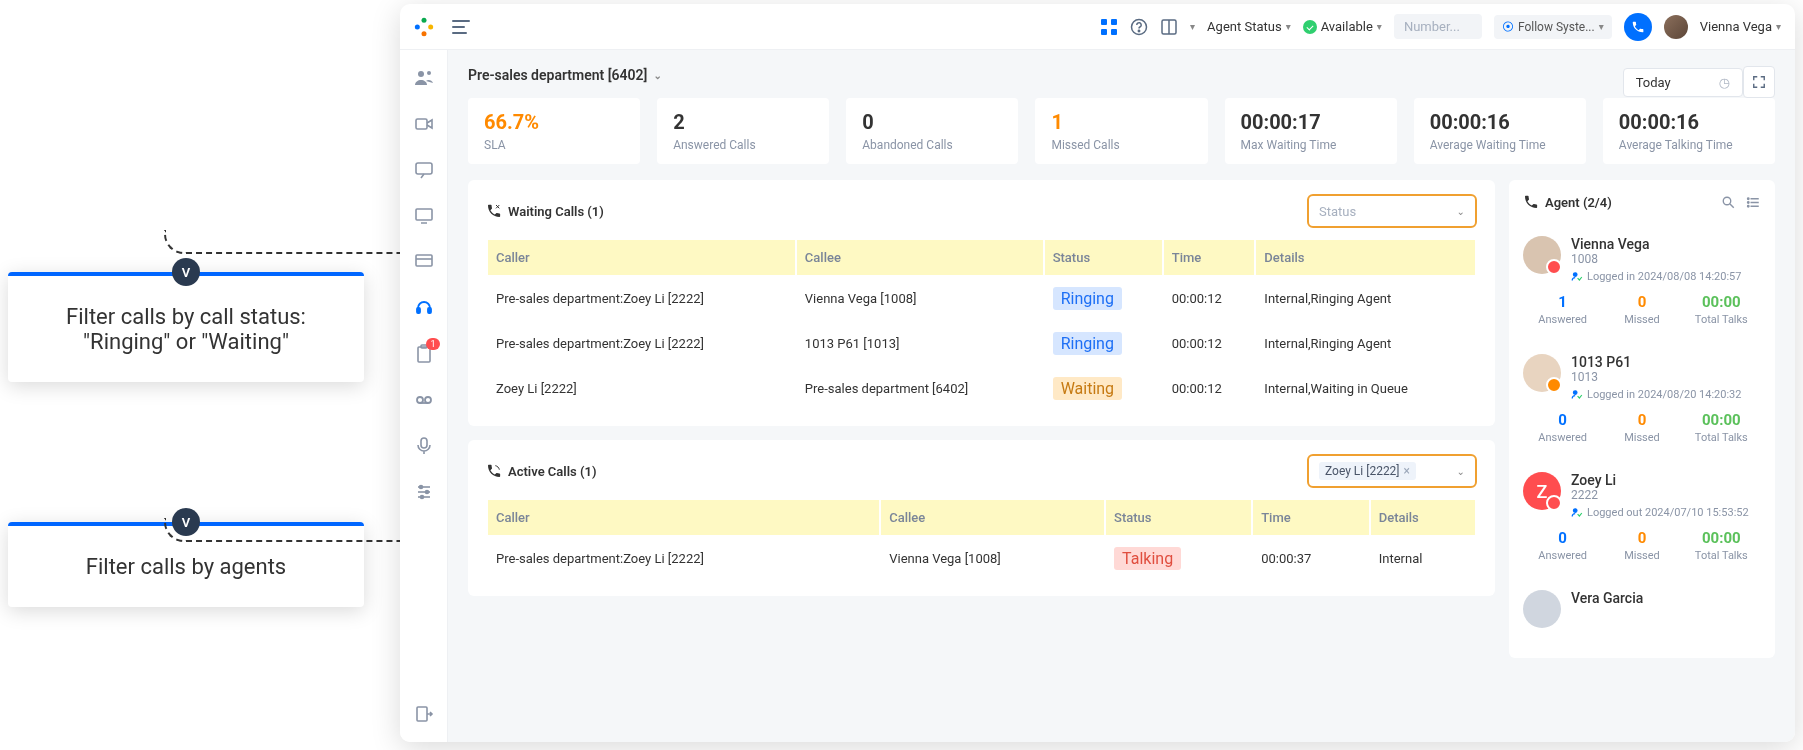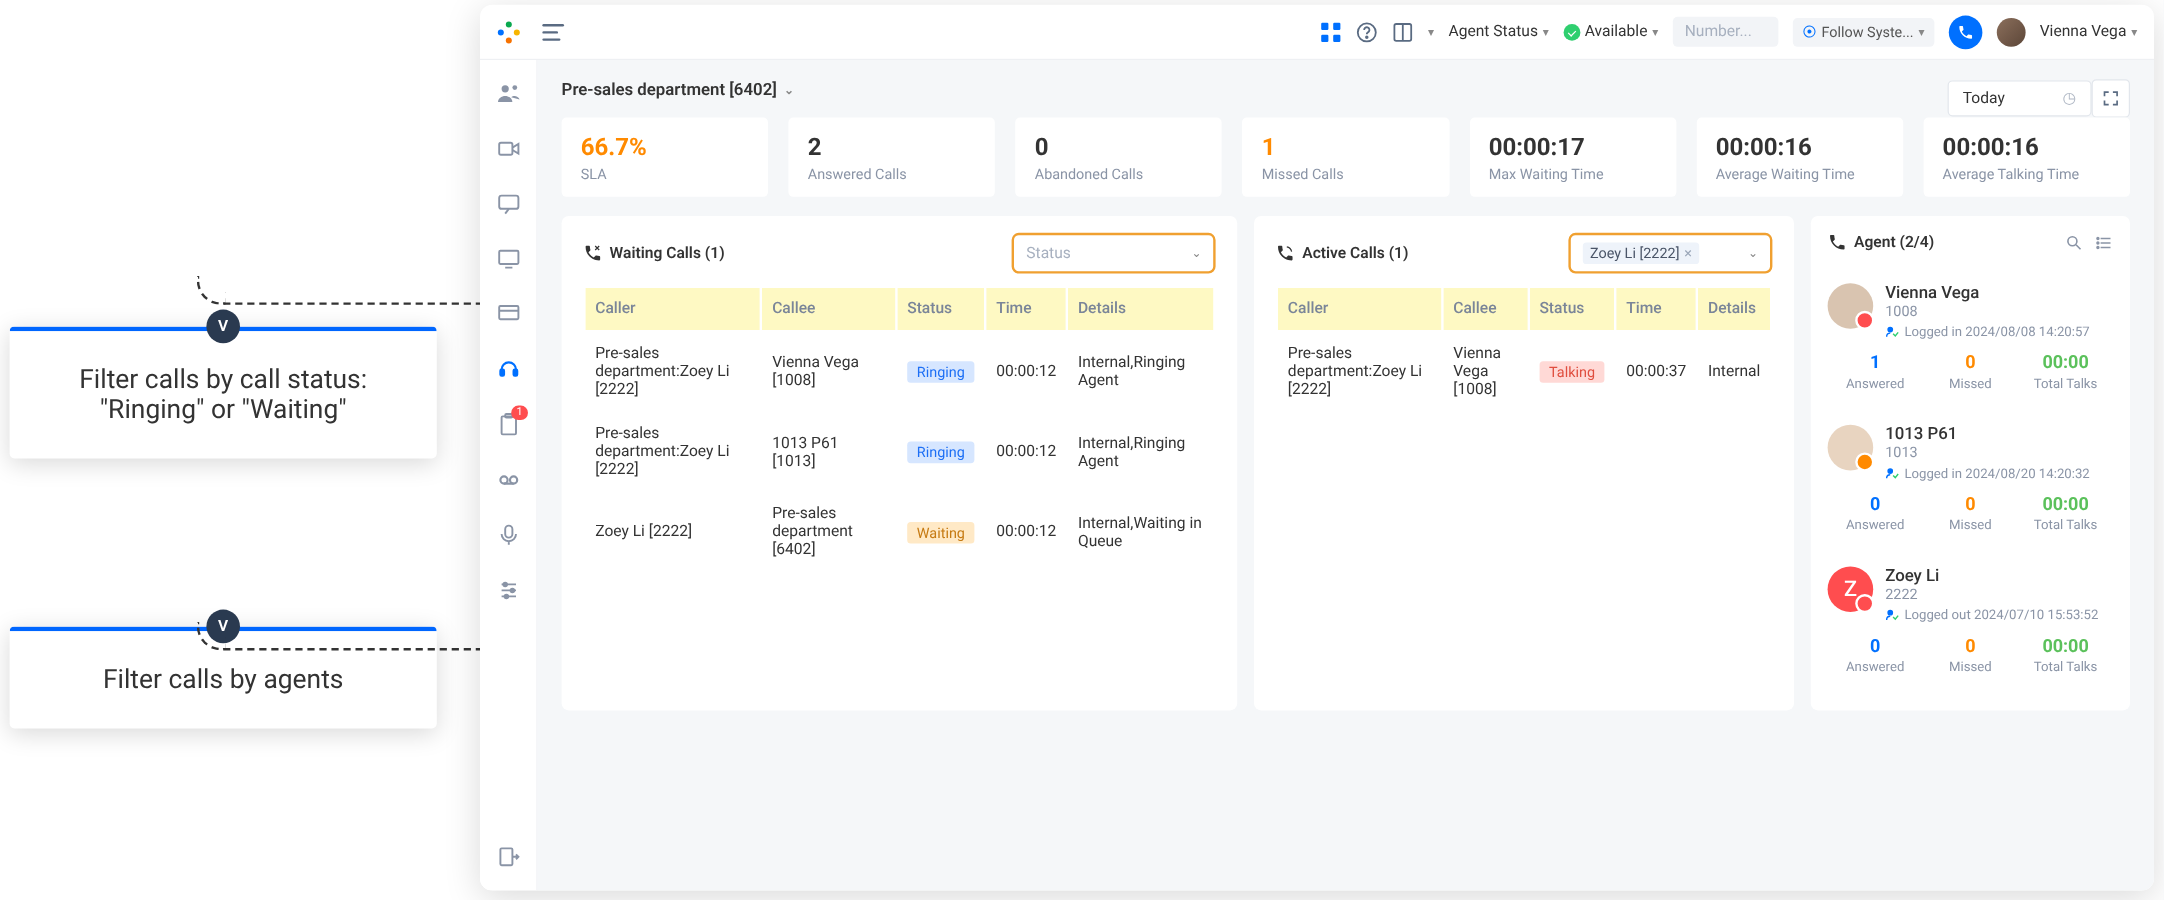--- a/index.html
+++ b/index.html
@@ -47,33 +47,33 @@
 .date-pill { background:#fff; border:1px solid #e2e6ec; border-radius:4px; padding:6px 12px; font-size:13px; color:#333; display:flex; align-items:center; gap:48px;}
 .expand-btn { width:32px; height:32px; background:#fff; border:1px solid #e2e6ec; border-radius:4px; display:flex; align-items:center; justify-content:center; color:#5a6b82; cursor:pointer;}
 
 .stats { display: flex; gap: 17px; margin-bottom: 16px; }
 .stat { flex: 1; background: #fff; border-radius: 4px; padding: 12px 16px; }
 .stat-val { font-size: 20px; font-weight: 700; color: #333; }
 .stat-val.orange { color: #ff8a00; }
 .stat-label { font-size: 12px; color: #8a94a6; margin-top: 4px; }
 
 .content-row { display: flex; gap: 14px; }
-.calls-col { flex: 1; display: flex; flex-direction: row; gap: 14px; }
+.calls-col { flex: 1; display: flex; flex-direction: column; gap: 14px; }
 
 .panel { background: #fff; border-radius: 6px; padding: 14px 18px; }
 .panel-head { display: flex; align-items: center; justify-content: space-between; margin-bottom: 10px; }
 .panel-title { font-size: 13px; font-weight: 600; color: #333; display: flex; align-items: center; gap: 6px; }
 .filter-select { border: 2px solid #f0a030; border-radius: 6px; padding: 6px 10px; min-width: 170px; font-size: 13px; color: #a7b0bf; display: flex; align-items: center; justify-content: space-between; cursor: pointer; background: #fff; height: 34px; }
 .filter-select .chip { background: #eef3fa; color: #4a5568; padding: 2px 6px; border-radius: 3px; font-size: 12px; display: inline-flex; align-items: center; gap: 4px; }
 .chip-x { color: #9aa6b8; cursor: pointer; }
 
 .tbl { width: 100%; font-size: 13px; }
 .tbl th { text-align: left; color: #7a8598; font-weight: 500; padding: 10px 8px; background: #fef9c3; }
 .tbl td { padding: 10px 8px; color: #333; }
-.badge { display: inline-block; padding: 2px 8px; border-radius: 3px; font-size: 12px; }
+.badge { display: inline-block; padding: 2px 8px; border-radius: 3px; font-size: 16px; }
 .badge-ringing { background: #d6e6ff; color: #1d6ff5; }
 .badge-waiting { background: #ffe9c6; color: #c67a12; }
 .badge-talking { background: #ffd9d6; color: #e04e3f; }
 
 .agent-col { width: 266px; background: #fff; border-radius: 6px; padding: 14px; }
 .agent-head { display: flex; align-items: center; justify-content: space-between; font-size: 13px; font-weight: 600; margin-bottom: 14px; }
 .agent-head-left { display:flex; align-items:center; gap:6px; }
 .agent-icons { display:flex; gap:10px; color:#8a94a6; }
 .agent-card { padding: 12px 0 16px; }
 .agent-row1 { display: flex; gap: 10px; }
@@ -515,18 +515,27 @@
     <div class="agent-stat">
                     <div class="agent-stat-val orange">0</div>
                     <div class="agent-stat-label">Missed</div>
                   </div>
     <div class="agent-stat">
                     <div class="agent-stat-val green">00:00</div>
                     <div class="agent-stat-label">Total Talks</div>
                   </div>
   </div>
               </div>
+              <div class="agent-card">
+                <div class="agent-row1">
+    <div class="agent-ava " style="background:#d0d6df"></div>
+    <div style="flex:1">
+      <div class="agent-name">Vera Garcia</div>
+
+    </div>
+  </div>
+              </div>
             </div>
         </div>
       </div>
     </div>
   </div>
 </div>
 
 </body></html>

